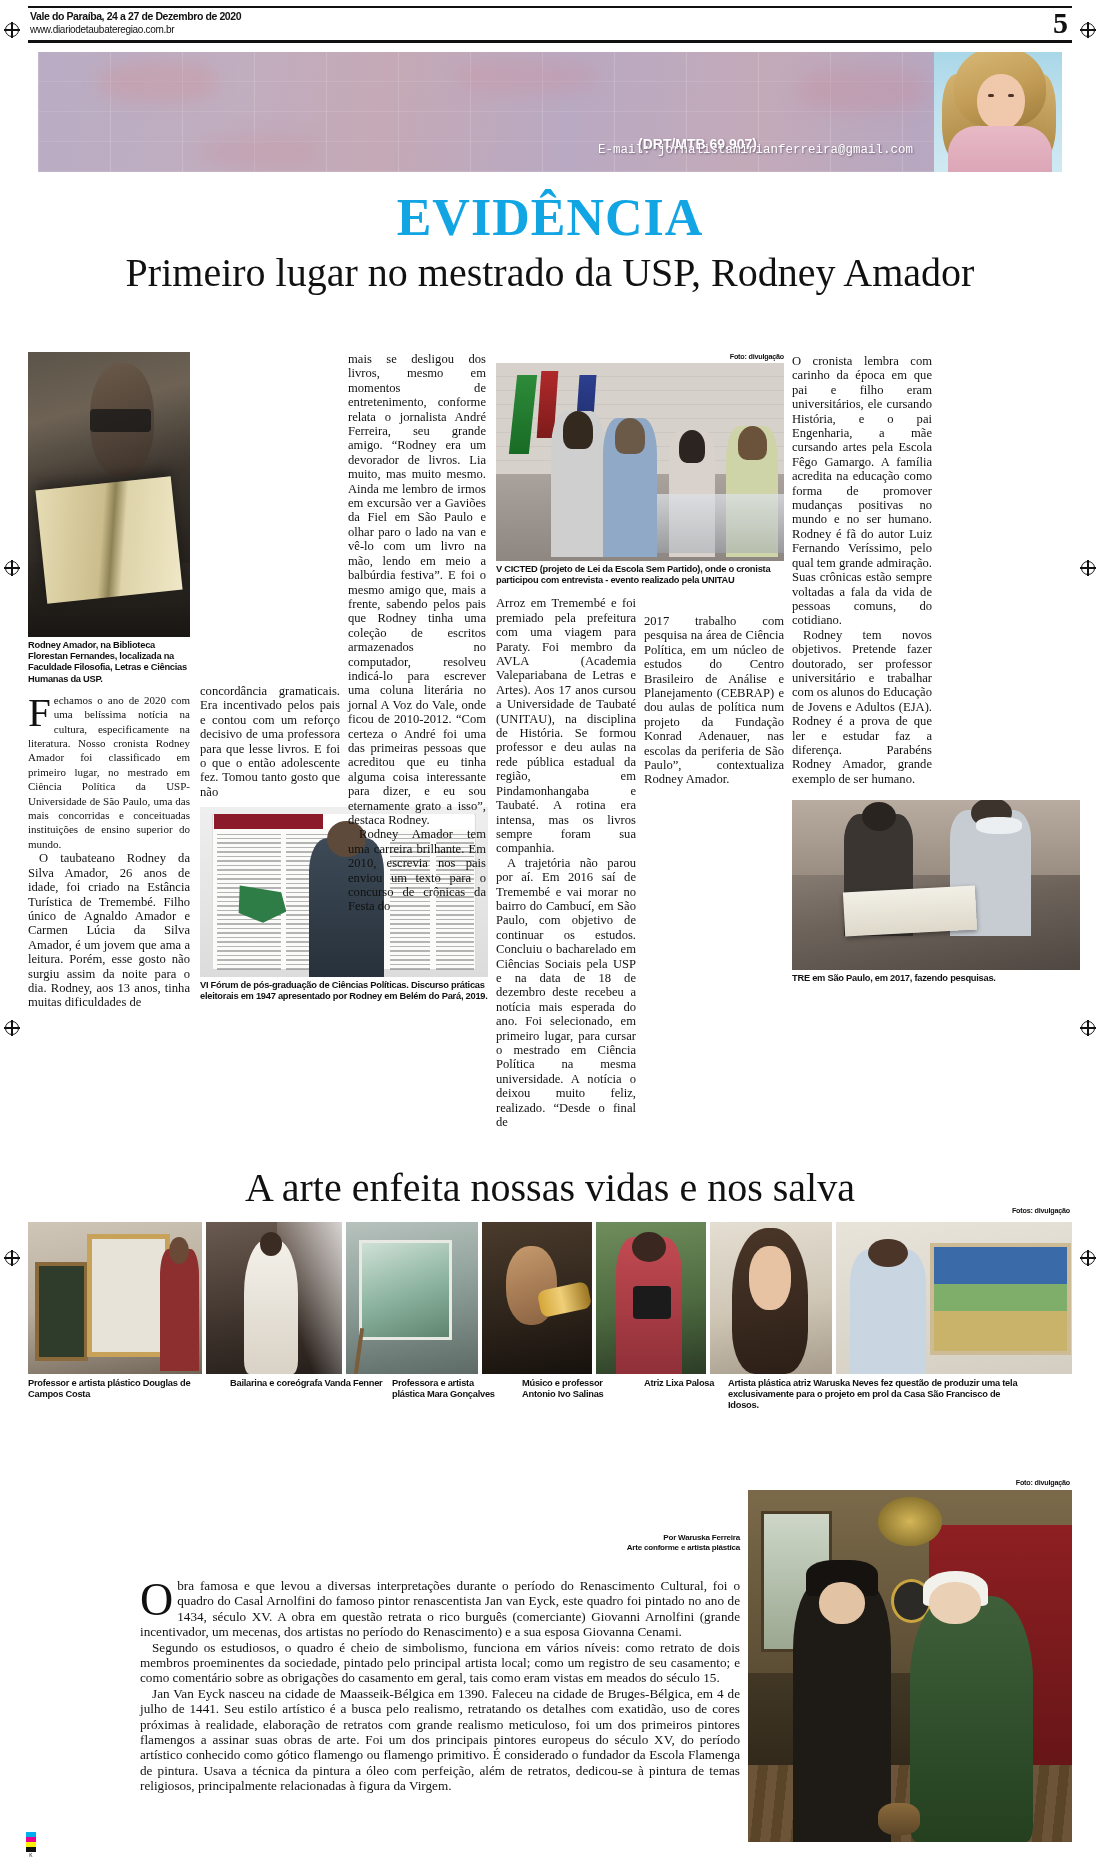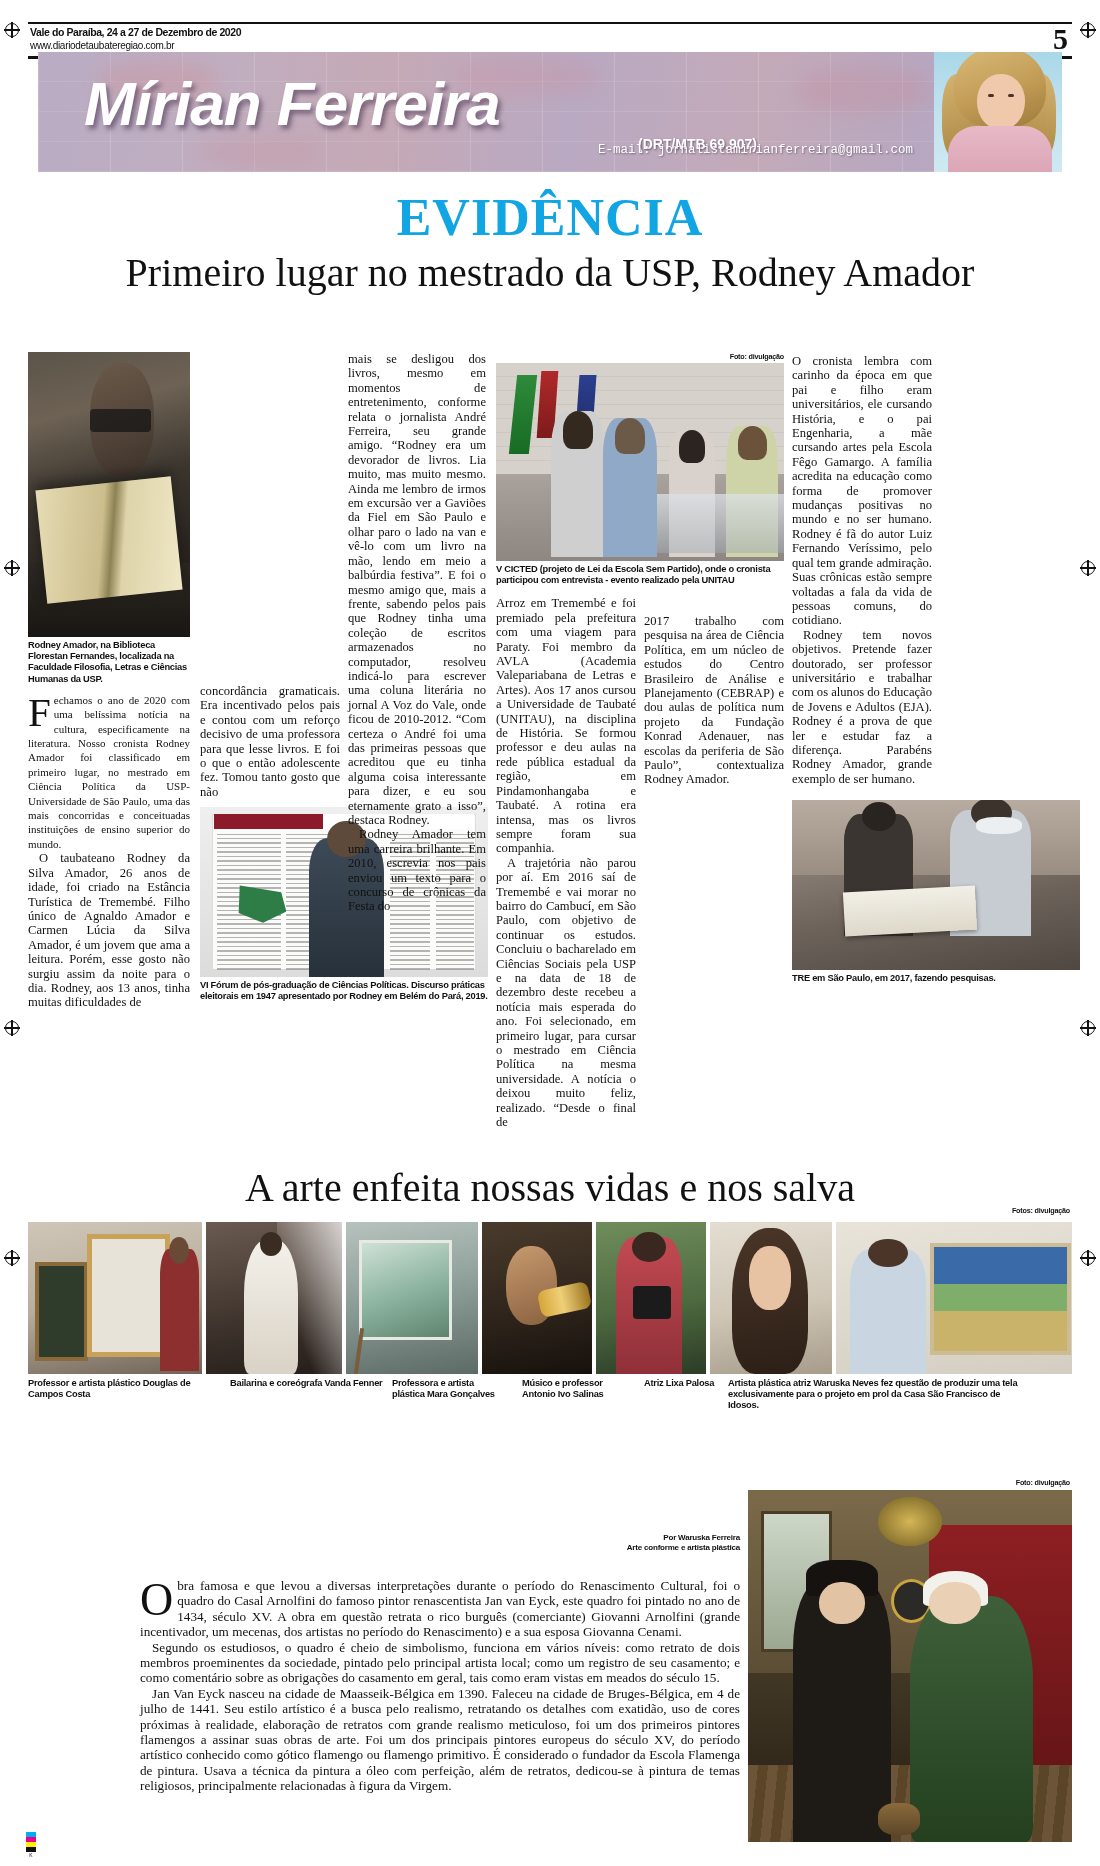--- a/index.html
+++ b/index.html
@@ -11,21 +11,21 @@
   .page{position:relative;width:1100px;height:1866px;}
 
   
   .regmark{position:absolute;width:16px;height:16px;}
   .regmark::before,.regmark::after{content:"";position:absolute;background:#111;}
   .regmark::before{left:7px;top:0;width:1.5px;height:16px;}
   .regmark::after{top:7px;left:0;height:1.5px;width:16px;}
   .regmark .ring{position:absolute;left:1px;top:1px;width:12px;height:12px;border:1.3px solid #111;border-radius:50%;}
 
   
-  .masthead{position:absolute;left:0;top:16px;width:1100px;height:46px;}
+  .masthead{position:absolute;left:0;top:0;width:1100px;height:46px;}
   .mh-rule-top{position:absolute;left:28px;top:6px;width:1044px;height:2px;background:#111;}
   .mh-rule-bot{position:absolute;left:28px;top:40px;width:1044px;height:3px;background:#111;}
   .mh-left{position:absolute;left:30px;top:10px;font-family:"Liberation Sans",sans-serif;
     font-weight:bold;font-size:10.5px;line-height:13px;letter-spacing:-0.4px;color:#111;}
   .mh-left .site{font-weight:normal;font-size:10px;letter-spacing:-0.3px;}
   .mh-title{position:absolute;left:0;right:0;top:4px;text-align:center;}
   .mh-title .main{font-family:"Liberation Sans",sans-serif;font-weight:bold;font-size:25px;
     letter-spacing:-1.2px;color:#111;display:block;line-height:26px;}
   .mh-title .sub{font-family:"Liberation Sans",sans-serif;font-weight:bold;font-size:7px;
     letter-spacing:0px;display:block;margin-top:-2px;margin-left:54px;}
@@ -276,21 +276,20 @@
     <div class="mh-page">5</div>
     <div class="mh-rule-bot"></div>
   </div>
 
   <div class="banner">
     <div class="tiles"></div>
     <div class="blotch" style="left:60px;top:10px;width:120px;height:40px;background:rgba(205,150,160,.45);"></div>
     <div class="blotch" style="left:420px;top:8px;width:140px;height:34px;background:rgba(200,150,165,.40);"></div>
     <div class="blotch" style="left:760px;top:16px;width:130px;height:44px;background:rgba(196,146,162,.42);"></div>
     <div class="blotch" style="left:160px;top:84px;width:120px;height:32px;background:rgba(198,150,162,.35);"></div>
-    <div class="banner-name">Mírian Ferreira</div>
     <div class="banner-drt">(DRT/MTB 69.907)</div>
     <div class="banner-mail">E-mail: jornalistamirianferreira@gmail.com</div>
     <div class="banner-photo">
       <div class="bp-hair2"></div>
       <div class="bp-hair3"></div>
       <div class="bp-hair"></div>
       <div class="bp-face"></div>
       <div class="bp-eye" style="left:54px;"></div>
       <div class="bp-eye" style="left:74px;"></div>
       <div class="bp-body"></div>

